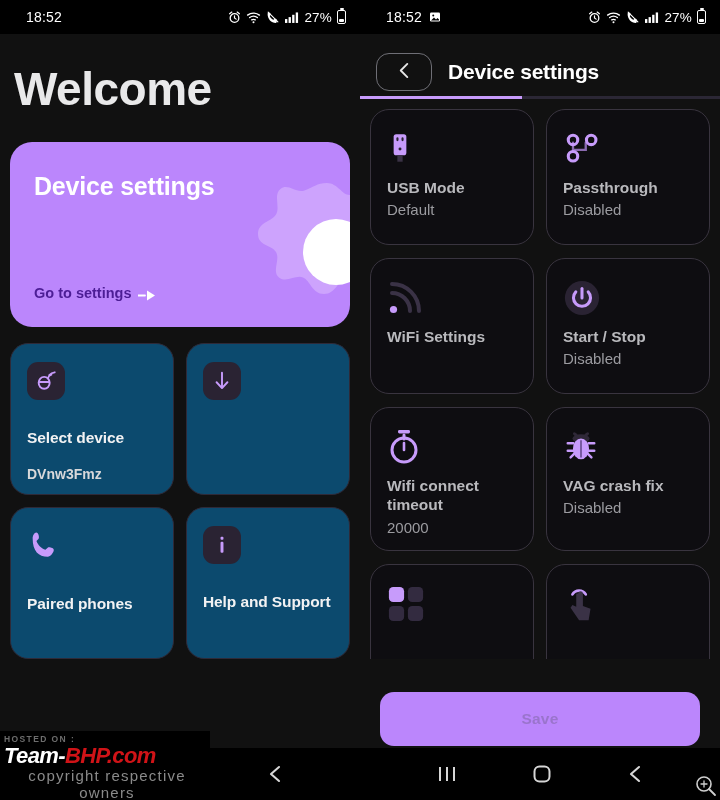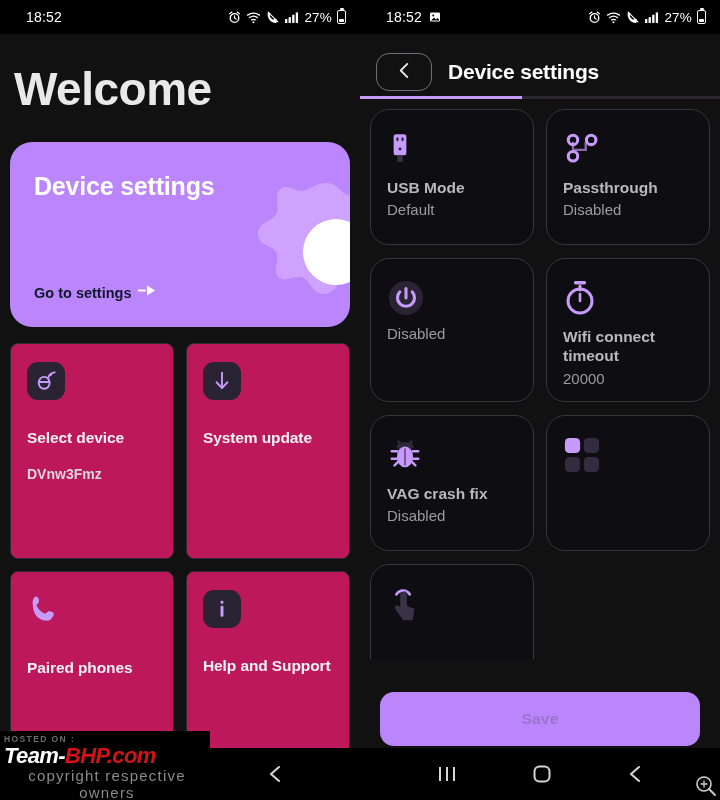--- a/index.html
+++ b/index.html
@@ -45,30 +45,30 @@
   .hero {
     position: relative; margin: 26px 10px 0 10px; height: 185px;
     border-radius: 22px; background: #bb86fc; overflow: hidden;
   }
   .hero-title {
     position: absolute; top: 30px; left: 24px;
     font-size: 25px; font-weight: 700; color: #fff; letter-spacing: -0.2px;
   }
   .hero-cta {
     position: absolute; left: 24px; bottom: 26px;
-    display: flex; align-items: flex-start; gap: 7px;
-    color: #0f172a; font-size: 14.5px; font-weight: 700;
+    display: flex; align-items: flex-end; gap: 7px;
+    color: #4c1d95; font-size: 14.5px; font-weight: 700;
   }
   .hero-cta .arrow { display: flex; align-items: center; }
   .hero-gear { position: absolute; right: -52px; top: 32px; width: 150px; height: 150px; }
 
   .tilegrid { display: grid; grid-template-columns: 1fr 1fr; gap: 12px; padding: 16px 10px 0 10px; }
   .tile {
-    border: 1px solid #2e2a38; border-radius: 8px; background: #be185d;
-    height: 216px; padding: 18px 16px; position: relative; overflow: hidden;
+    border: 1px solid #2e2a38; border-radius: 18px; background: #0c4a6e;
+    height: 152px; padding: 18px 16px; position: relative; overflow: hidden;
   }
   .tile-icobox {
     width: 38px; height: 38px; border-radius: 11px; background: #2a2333;
     display: flex; align-items: center; justify-content: center;
   }
   .tile-icon-plain { width: 40px; height: 40px; display: flex; align-items: center; }
   .tile-title {
     color: #f2f2f3; font-size: 15.5px; font-weight: 700; line-height: 1.3;
     margin-top: 28px; letter-spacing: -0.1px;
   }
@@ -201,21 +201,20 @@
         <div class="tile-sub">DVnw3Fmz</div>
       </div>
 
       <div class="tile">
         <div class="tile-icobox">
           <svg width="20" height="22" viewBox="0 0 24 24">
               <path d="M12 2v17" stroke="#c79bfb" stroke-width="2.3" stroke-linecap="round"></path>
               <path d="M5.5 13.5L12 20.5l6.5-7" stroke="#c79bfb" stroke-width="2.3" fill="none" stroke-linecap="round" stroke-linejoin="round"></path>
             </svg>
         </div>
-        <div class="tile-title">System update</div>
         <div class="tile-sub"></div>
       </div>
 
       <div class="tile">
         <div class="tile-icon-plain">
           <svg width="34" height="34" viewBox="0 0 24 24">
               <path d="M6.6 2.5c1.4 0 2.3 3.4 1.6 4.3l-1.5 1.6c.9 2.7 3.6 5.4 6.3 6.3l1.6-1.5c.9-.7 4.3.2 4.3 1.6 0 1.5-2.2 4.8-4.3 4.8C8.2 19.6 4 15.4 4 6.8 4 4.7 5.1 2.5 6.6 2.5z" fill="#c79bfb"></path>
             </svg>
         </div>
         <div class="tile-title">Paired phones</div>
@@ -346,29 +345,41 @@
               <path d="M11 12v8h14v-8" fill="none" stroke="#8a6ab0" stroke-width="2.6" stroke-linecap="round"></path>
               <circle cx="11" cy="9" r="5.2" fill="none" stroke="#c79bfb" stroke-width="3.4"></circle>
               <circle cx="31" cy="9" r="5.2" fill="none" stroke="#c79bfb" stroke-width="3.4"></circle>
               <circle cx="11" cy="27" r="5.2" fill="none" stroke="#c79bfb" stroke-width="3.4"></circle>
             </svg>
           </div>
           <div class="stitle">Passthrough</div>
           <div class="ssub">Disabled</div>
         </div>
 
+        <div class="scard">
+          <div class="sico">
+            <svg width="36" height="36" viewBox="0 0 36 36">
+              <path d="M5 4a27 27 0 0 1 27 27" fill="none" stroke="#3a3246" stroke-width="4" stroke-linecap="round"></path>
+              <path d="M5 13a18 18 0 0 1 18 18" fill="none" stroke="#3a3246" stroke-width="4" stroke-linecap="round"></path>
+              <circle cx="6.5" cy="29.5" r="3.6" fill="#c79bfb"></circle>
+            </svg>
+          </div>
+          <div class="stitle">WiFi Settings</div>
+          <div class="ssub"></div>
+        </div>
 
         <div class="scard">
           <div class="sico">
             <svg width="38" height="38" viewBox="0 0 40 40">
               <circle cx="20" cy="20" r="18" fill="#2a2333"></circle>
               <path d="M20 10v10" stroke="#c79bfb" stroke-width="3.2" stroke-linecap="round"></path>
               <path d="M13.5 13.5a9 9 0 1 0 13 0" fill="none" stroke="#c79bfb" stroke-width="3.2" stroke-linecap="round"></path>
             </svg>
           </div>
+          <div class="stitle">Start / Stop</div>
           <div class="ssub">Disabled</div>
         </div>
 
         <div class="scard">
           <div class="sico">
             <svg width="34" height="38" viewBox="0 0 34 38">
               <rect x="11" y="2" width="12" height="3.4" rx="1.4" fill="#c79bfb"></rect>
               <circle cx="17" cy="22" r="12" fill="none" stroke="#c79bfb" stroke-width="3"></circle>
               <path d="M17 7v4" stroke="#c79bfb" stroke-width="3" stroke-linecap="round"></path>
               <path d="M17 22v-7" stroke="#c79bfb" stroke-width="2.6" stroke-linecap="round"></path>

